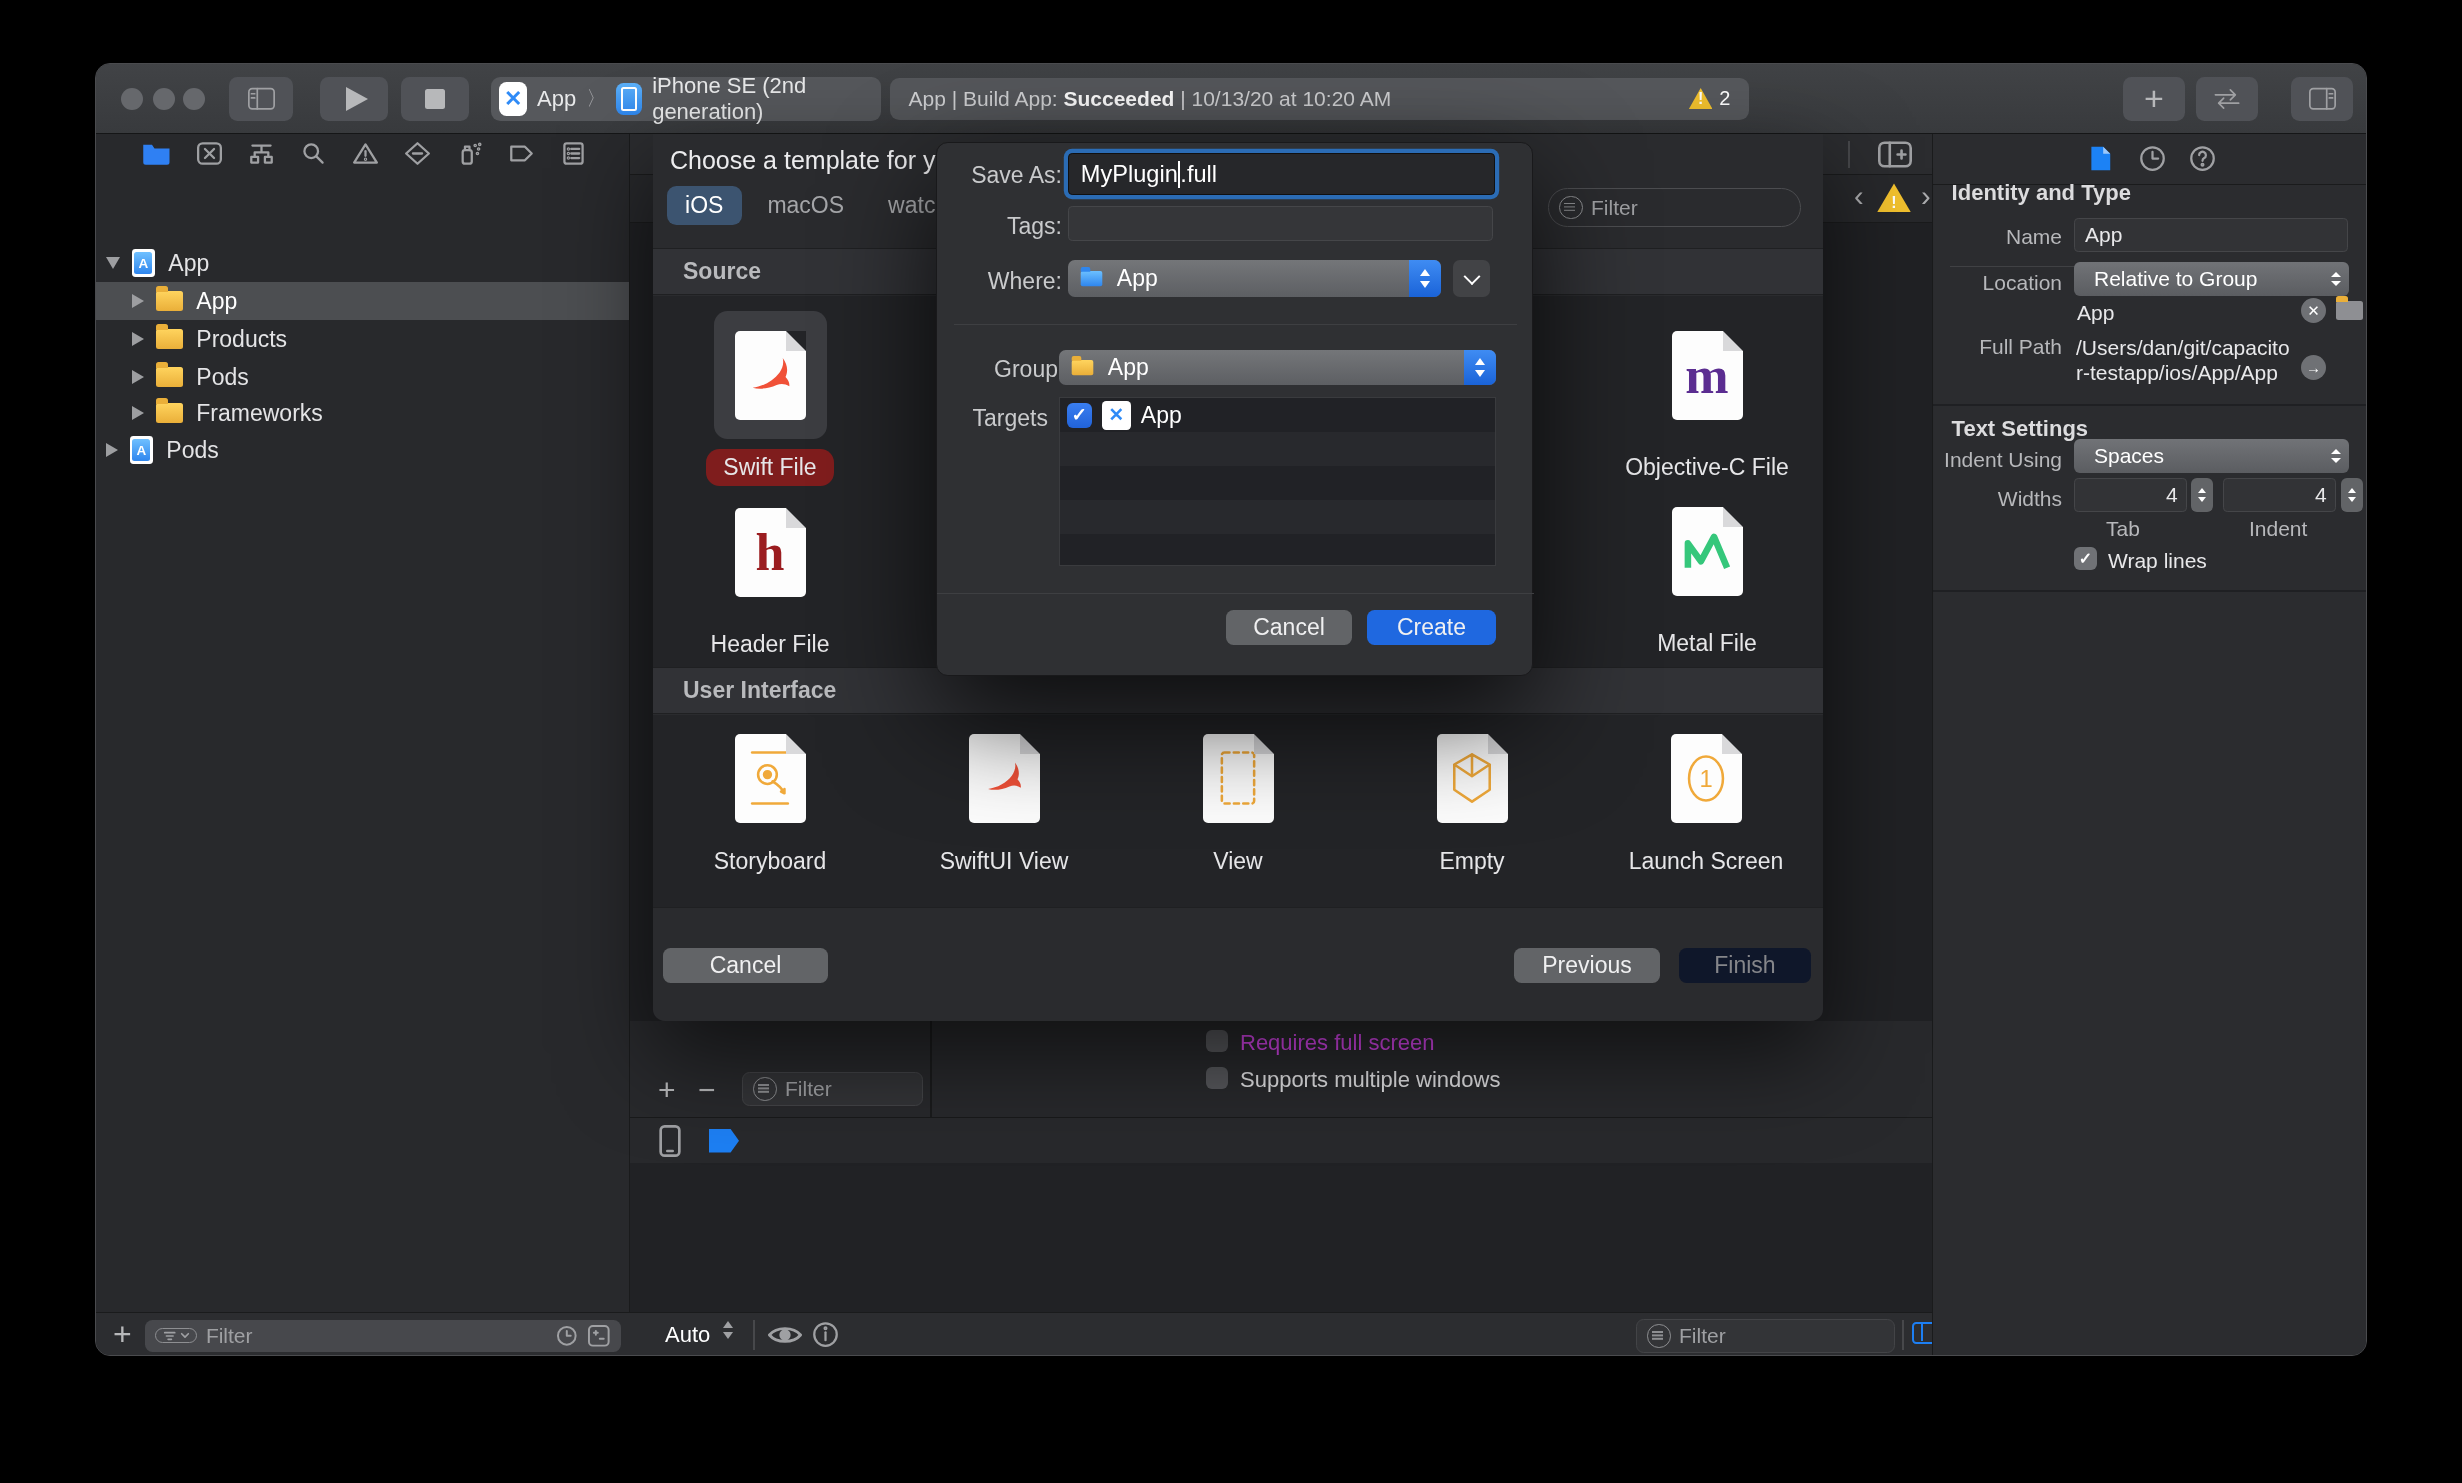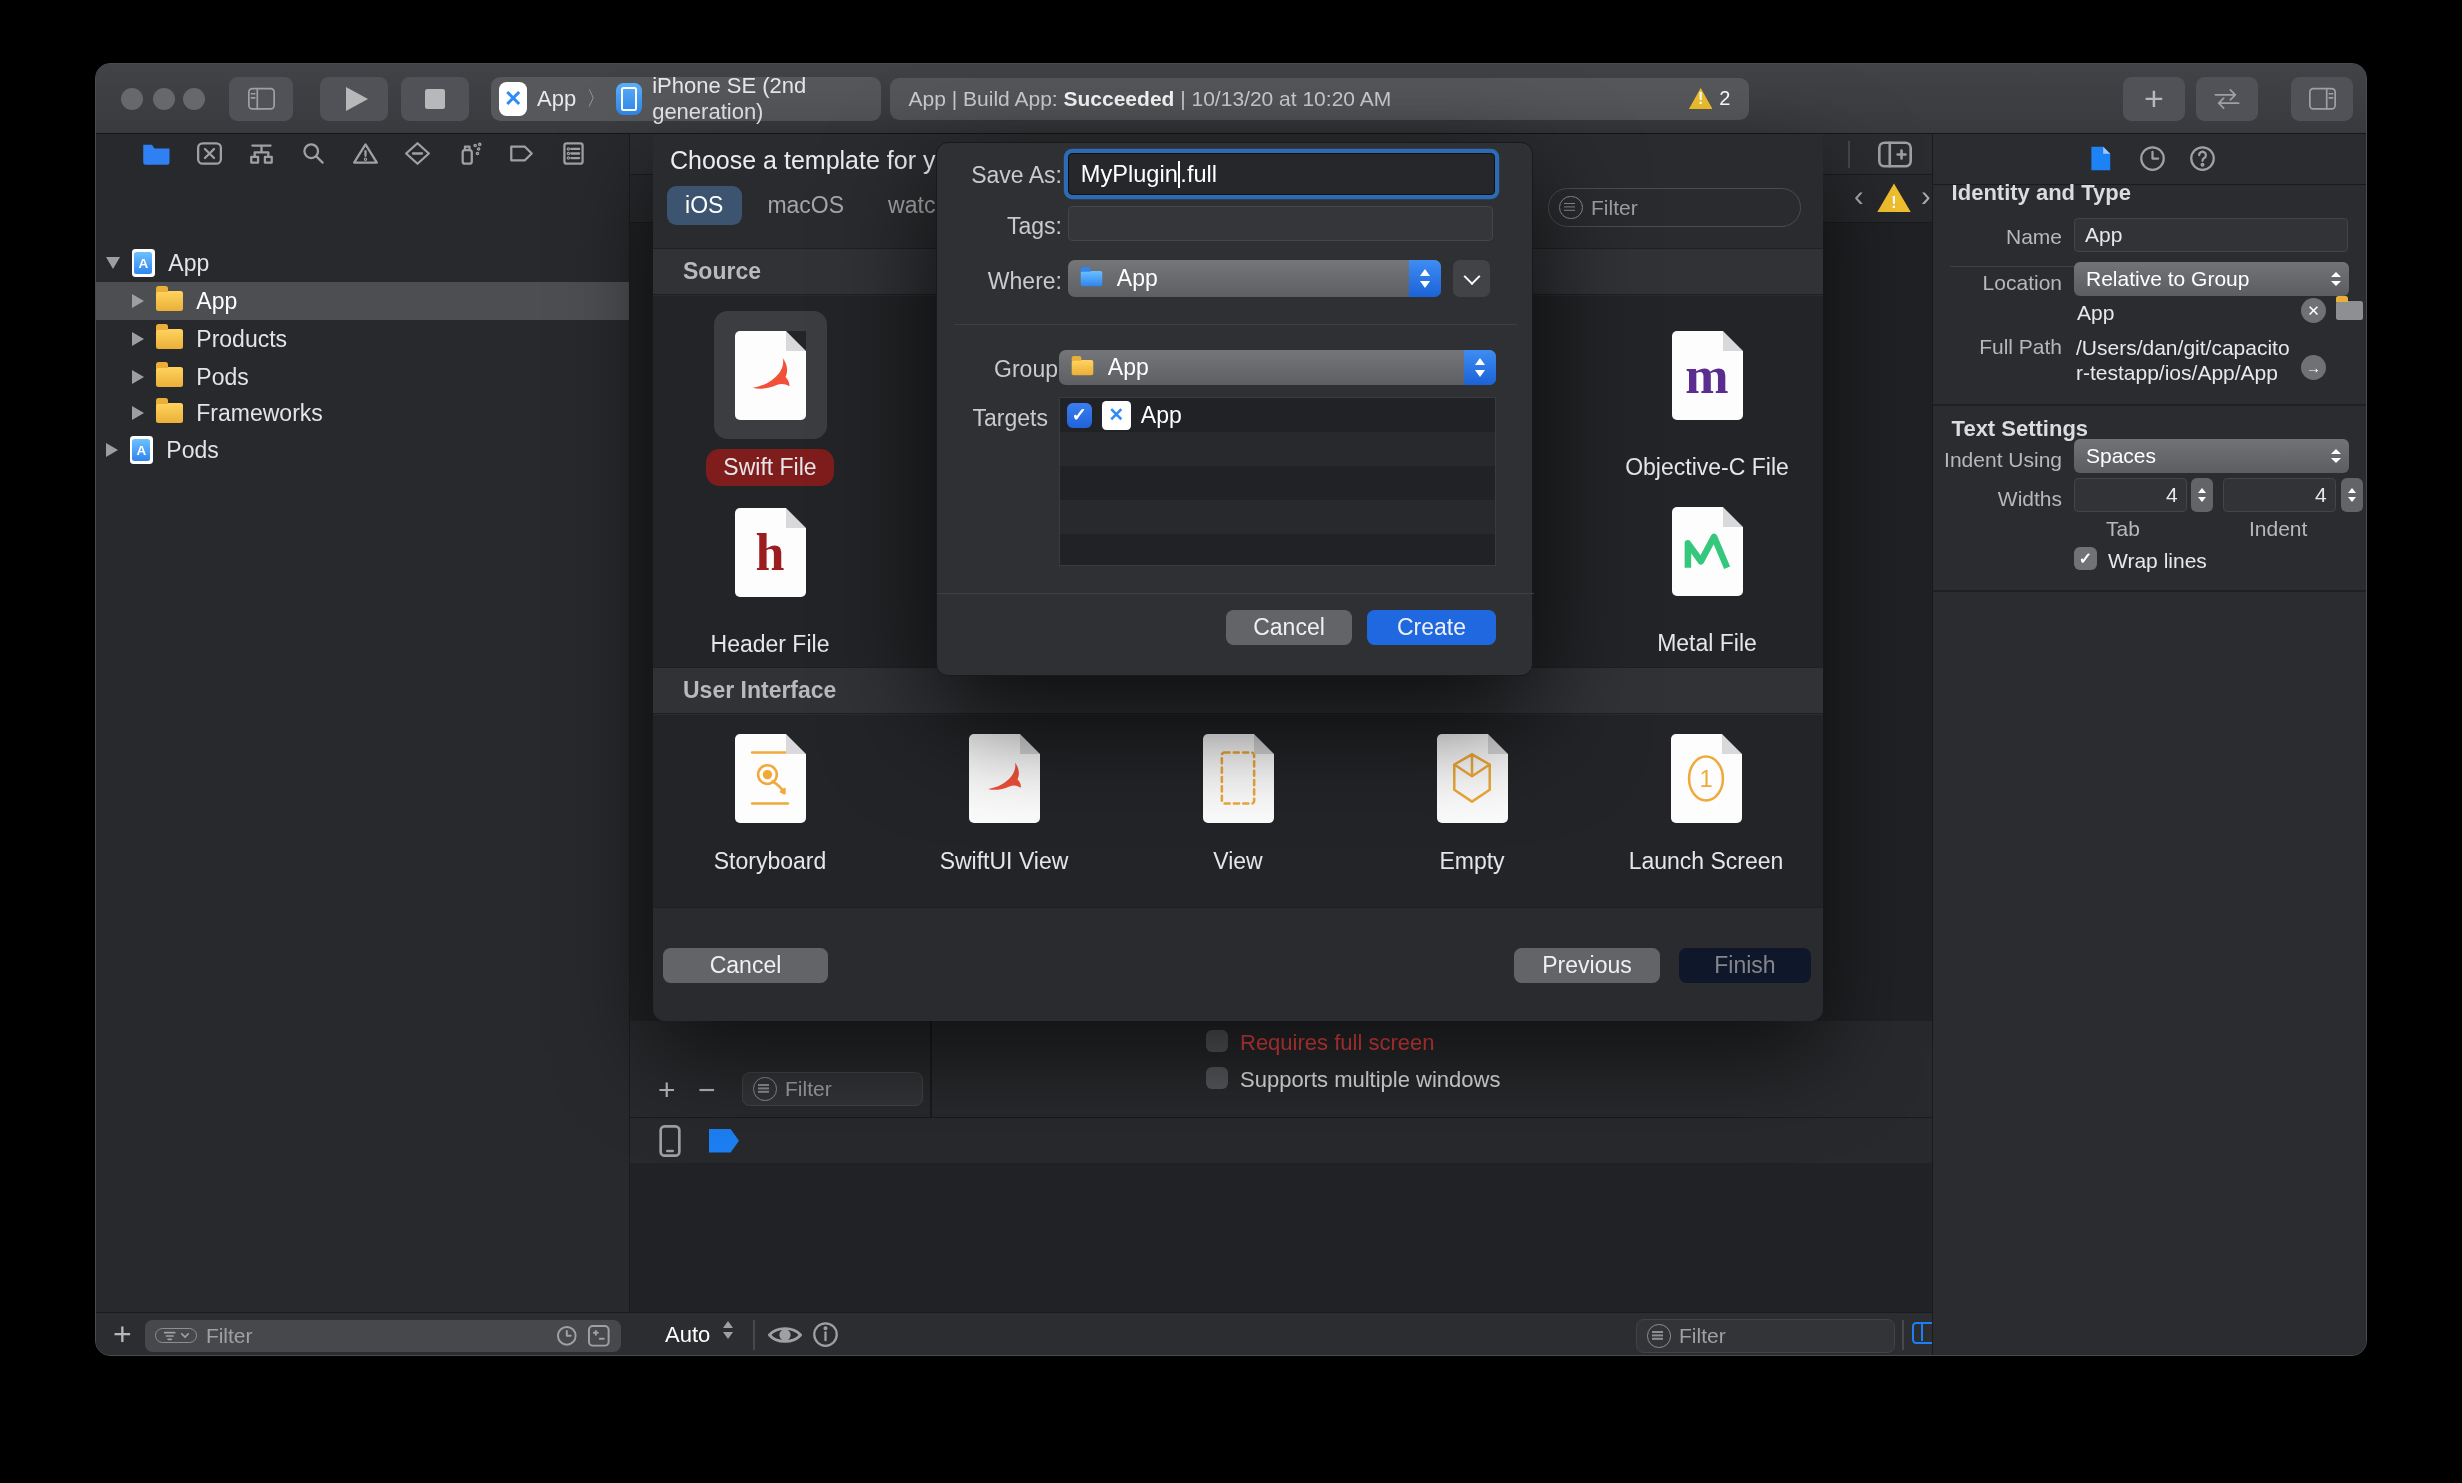--- a/index.html
+++ b/index.html
@@ -81,21 +81,21 @@
   .cbox{width:25px;height:25px;border-radius:5.9px;background:linear-gradient(#3a7ef0,#2163d9);
     display:flex;align-items:center;justify-content:center;color:#fff;font-size:18.6px;font-weight:bold;}
   .cbox.grey{background:#707276;width:23px;height:23px;font-size:16px;}
   .cbox.empty{background:#57585c;width:22px;height:22px;}
   
   #inspector{position:absolute;left:1836px;top:70px;width:435px;height:1223px;background:#2b2c2f;border-left:1.7px solid #1a1b1c;box-sizing:border-box;}
   .ilabel{position:absolute;font-size:21px;color:#b7b8bb;text-align:right;}
   .ifield{position:absolute;background:#323336;border:1.7px solid #454649;border-radius:4.2px;color:#e8e8ea;font-size:21px;
     display:flex;align-items:center;padding-left:10px;box-sizing:border-box;}
   .ipopup{position:absolute;border-radius:5.9px;background:linear-gradient(#717377,#5b5d61);color:#fff;font-size:21px;
-    display:flex;align-items:center;padding-left:12px;box-sizing:border-box;}
+    display:flex;align-items:center;padding-left:20px;box-sizing:border-box;}
   .hline{position:absolute;height:0.8px;background:#404144;}
   .chev{display:inline-block;width:10px;height:10px;border-right:2.5px solid #fff;border-bottom:2.5px solid #fff;transform:rotate(45deg) translate(-1.7px,-1.7px);}
   .circle-ic{width:25px;height:25px;border-radius:50%;background:#6f7175;color:#fff;display:flex;align-items:center;justify-content:center;font-size:15px;}
   svg.line{stroke:#9fa0a3;fill:none;stroke-width:2;stroke-linecap:round;stroke-linejoin:round;}
 </style>
 </head>
 <body>
 
 <div id="screen">
 <div id="window">
@@ -295,21 +295,21 @@
 
   <div class="abs" style="left:534px;top:957px;width:1302px;height:96px;background:#28292c;z-index:1">
     <div class="abs" style="left:300px;top:0;width:1.7px;height:96px;background:#1a1b1c"></div>
     <span style="position:absolute;left:28px;top:52px;font-size:30px;font-weight:300;color:#b7b8ba">+</span>
     <span style="position:absolute;left:68px;top:52px;font-size:30px;font-weight:300;color:#b7b8ba">−</span>
     <div class="ffield dark" style="position:absolute;left:112px;top:51px;width:181px;height:34px">
       <span class="ficon"></span>
       <span>Filter</span>
     </div>
     <span class="cbox empty" style="position:absolute;left:576px;top:9.3px"></span>
-    <span style="position:absolute;left:610px;top:9.3px;font-size:22px;color:#ef4444">Requires full screen</span>
+    <span style="position:absolute;left:610px;top:9.3px;font-size:22px;color:#d946ef">Requires full screen</span>
     <span class="cbox empty" style="position:absolute;left:576px;top:46px"></span>
     <span style="position:absolute;left:610px;top:46px;font-size:22px;color:#e4e4e6">Supports multiple windows</span>
   </div>
 
   <div class="abs" style="left:534px;top:1053px;width:1302px;height:46px;background:#28292c;border-top:1.7px solid #191a1b;box-sizing:border-box;z-index:1">
     <svg class="line" style="position:absolute;left:29px;top:6.8px" width="22px" height="32px" viewBox="0 0 16 24">
       <rect x="1" y="1" width="14" height="22" rx="3"></rect>
           <line x1="6" y1="19.5" x2="10" y2="19.5"></line>
         </svg>
     <span style="position:absolute;left:79px;top:11px;width:30px;height:23.6px;background:#1d7ff3;clip-path:polygon(0 0,72% 0,100% 50%,72% 100%,0 100%)"></span>

